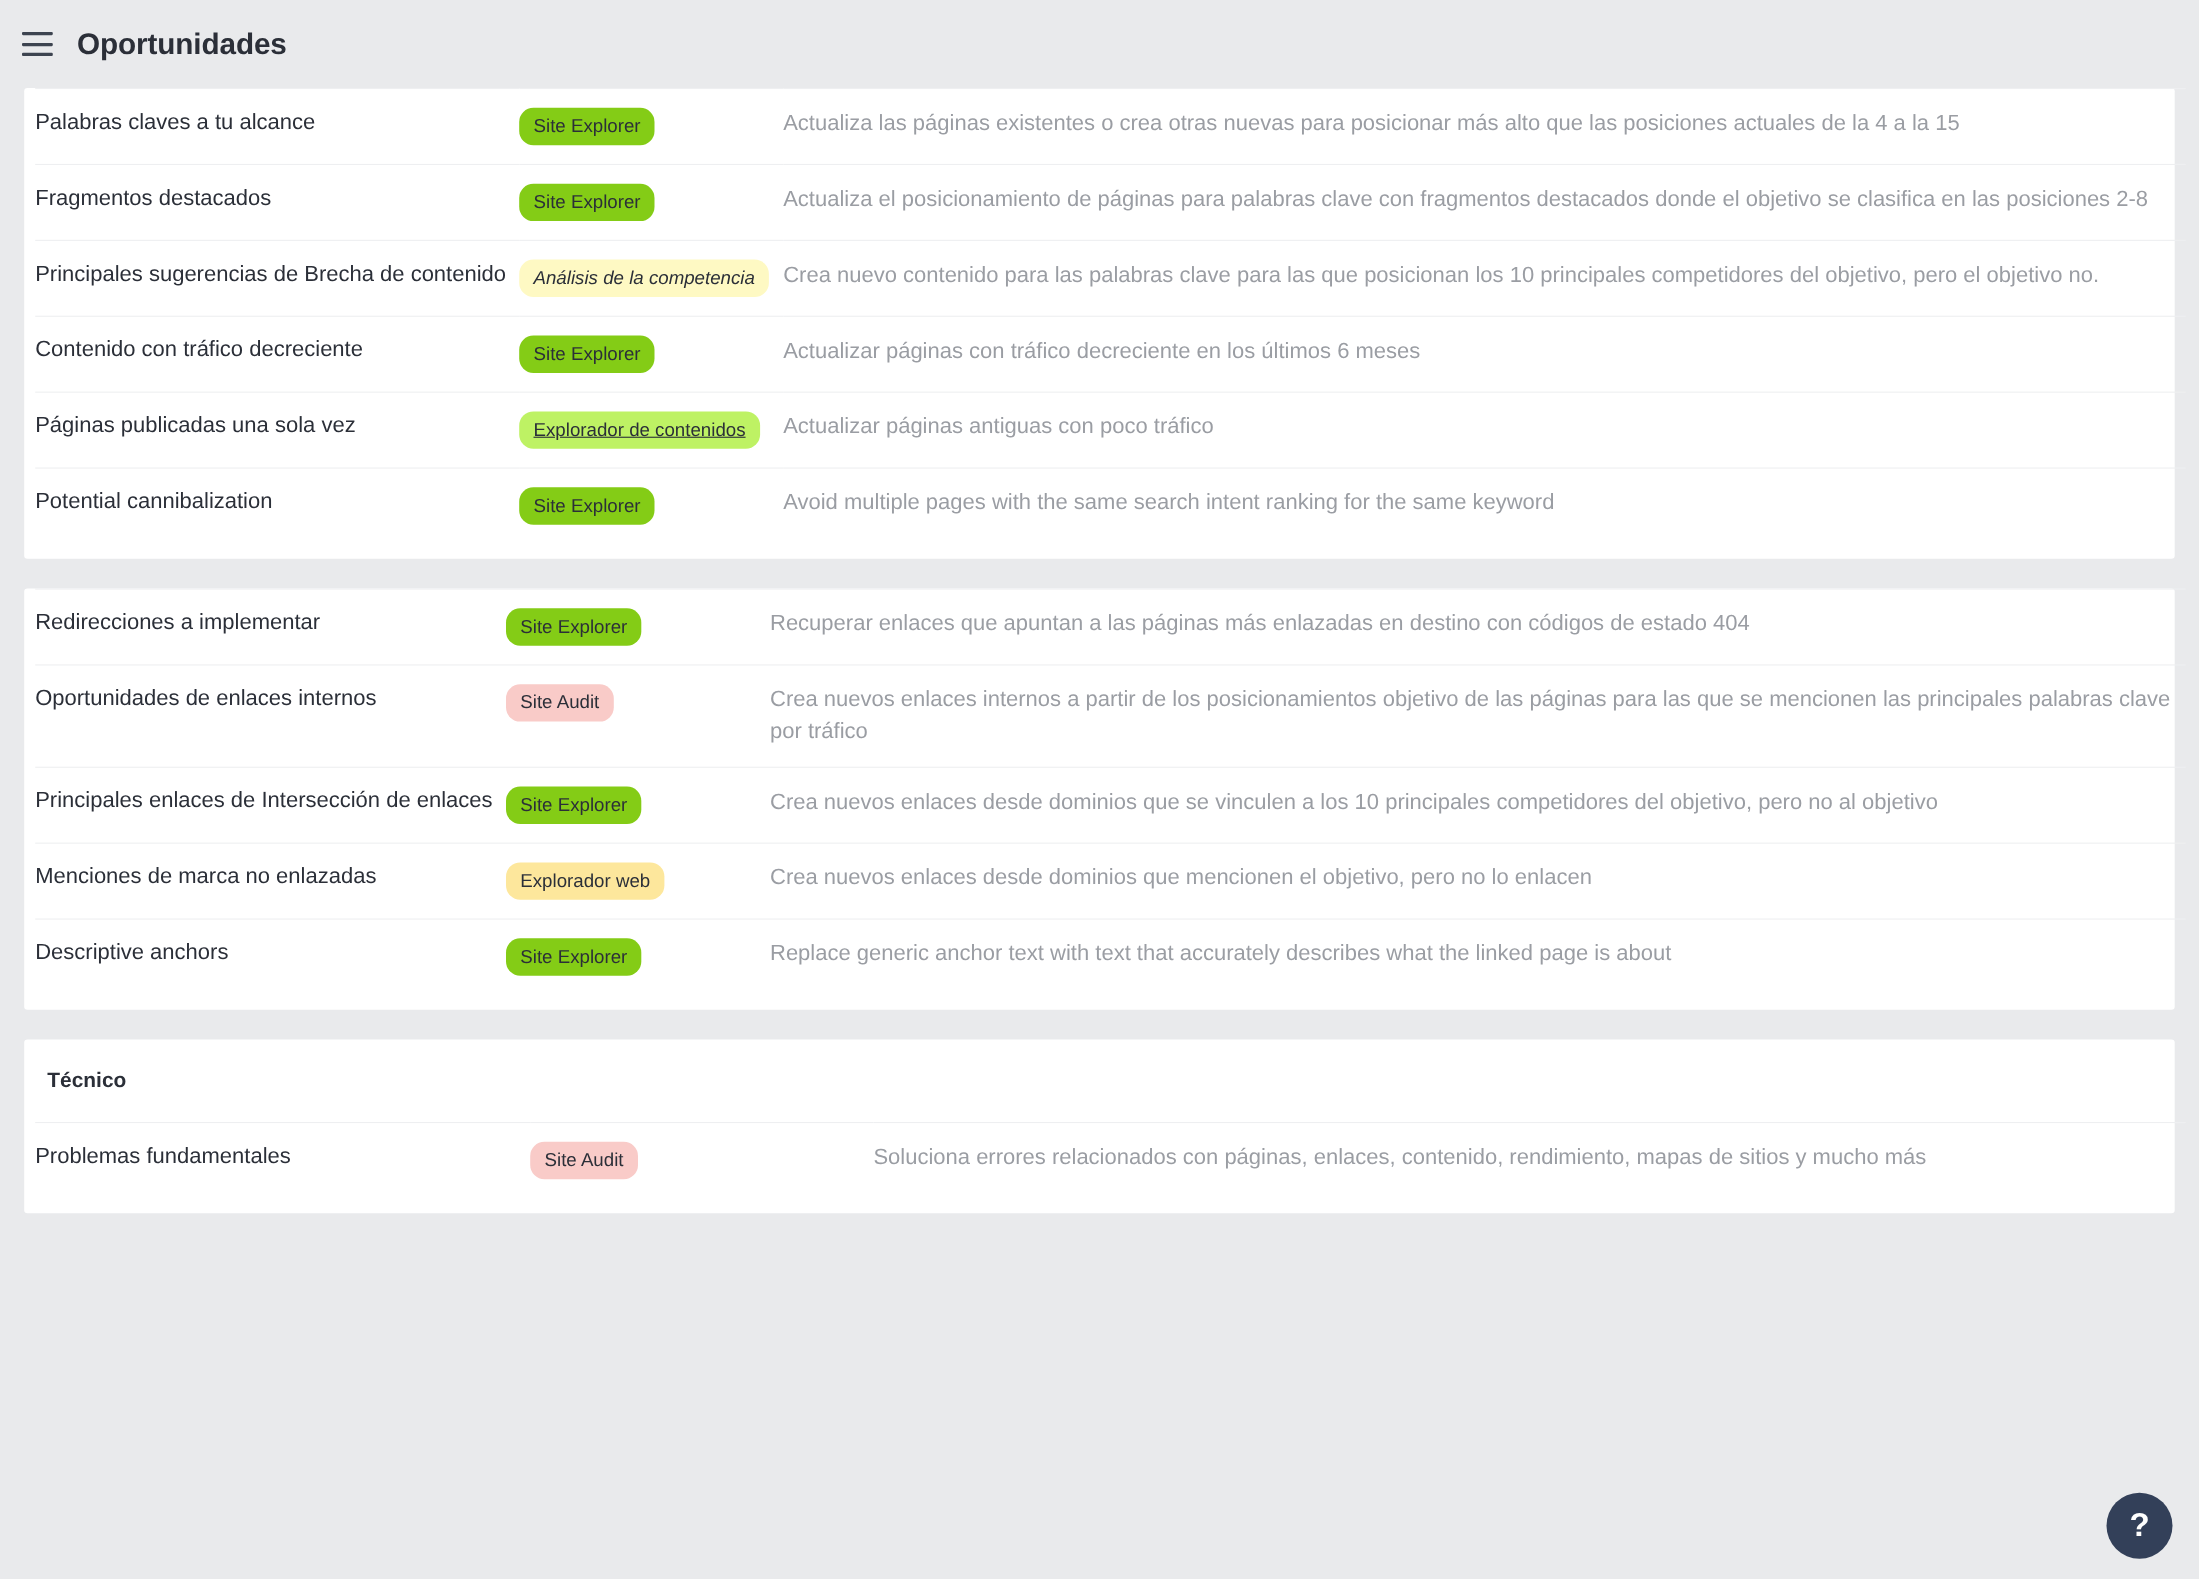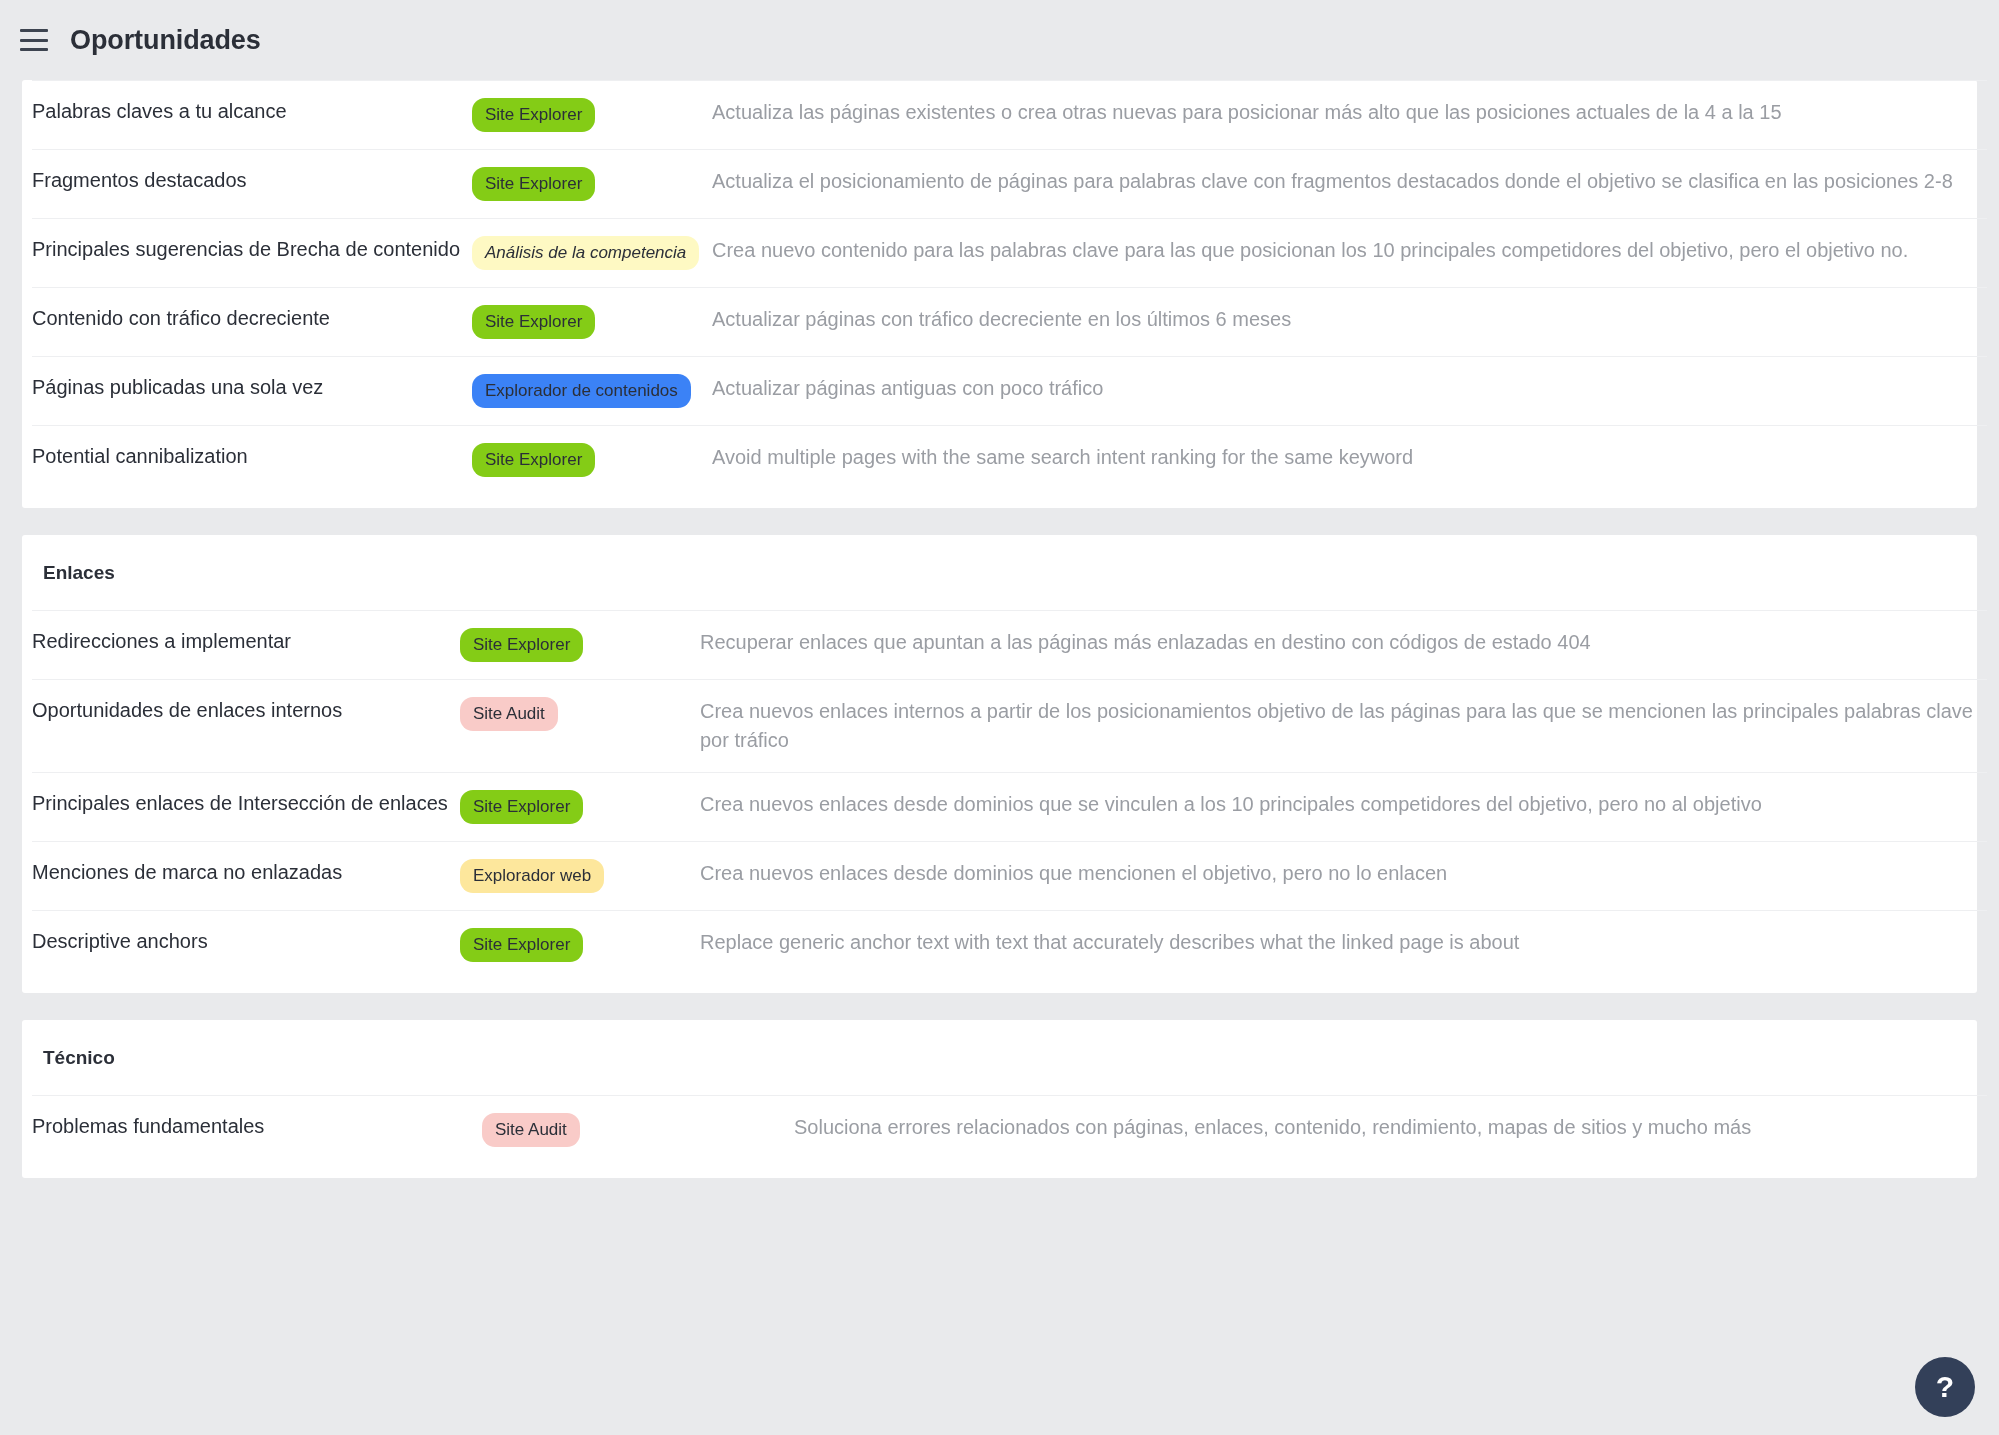--- a/index.html
+++ b/index.html
@@ -84,21 +84,21 @@
     display: inline-block;
     font-size: 17px;
     line-height: 1;
     padding: 8px 13px 9px 13px;
     border-radius: 13px;
     color: #2b2f38;
     white-space: nowrap;
   }
   .badge.blue   { background: #84cc16; }
   .badge.orange { background: #fef9c3; font-style: italic; }
-  .badge.green  { background: #3b82f6; }
+  .badge.green  { background: #bef264; text-decoration: underline; }
   .badge.red    { background: #f9cbc8; }
   .badge.yellow { background: #fde79c; }
 
   
   .help-fab {
     position: absolute;
     right: 24px;
     bottom: 18px;
     width: 60px; height: 60px;
     border-radius: 50%;
@@ -162,21 +162,20 @@
             </tr>
             <tr>
               <td class="col-name">Potential cannibalization</td>
               <td class="col-badge"><span class="badge blue">Site Explorer</span></td>
               <td class="col-desc">Avoid multiple pages with the same search intent ranking for the same keyword</td>
             </tr>
           </tbody>
         </table>
       </div>
       <div class="card">
-        <div class="card-title">Enlaces</div>
         <table class="opp-table">
           <colgroup>
             <col style="width: 428px;">
             <col style="width: 240px;">
             <col>
           </colgroup>
           <tbody>
             <tr>
               <td class="col-name">Redirecciones a implementar</td>
               <td class="col-badge"><span class="badge blue">Site Explorer</span></td>

